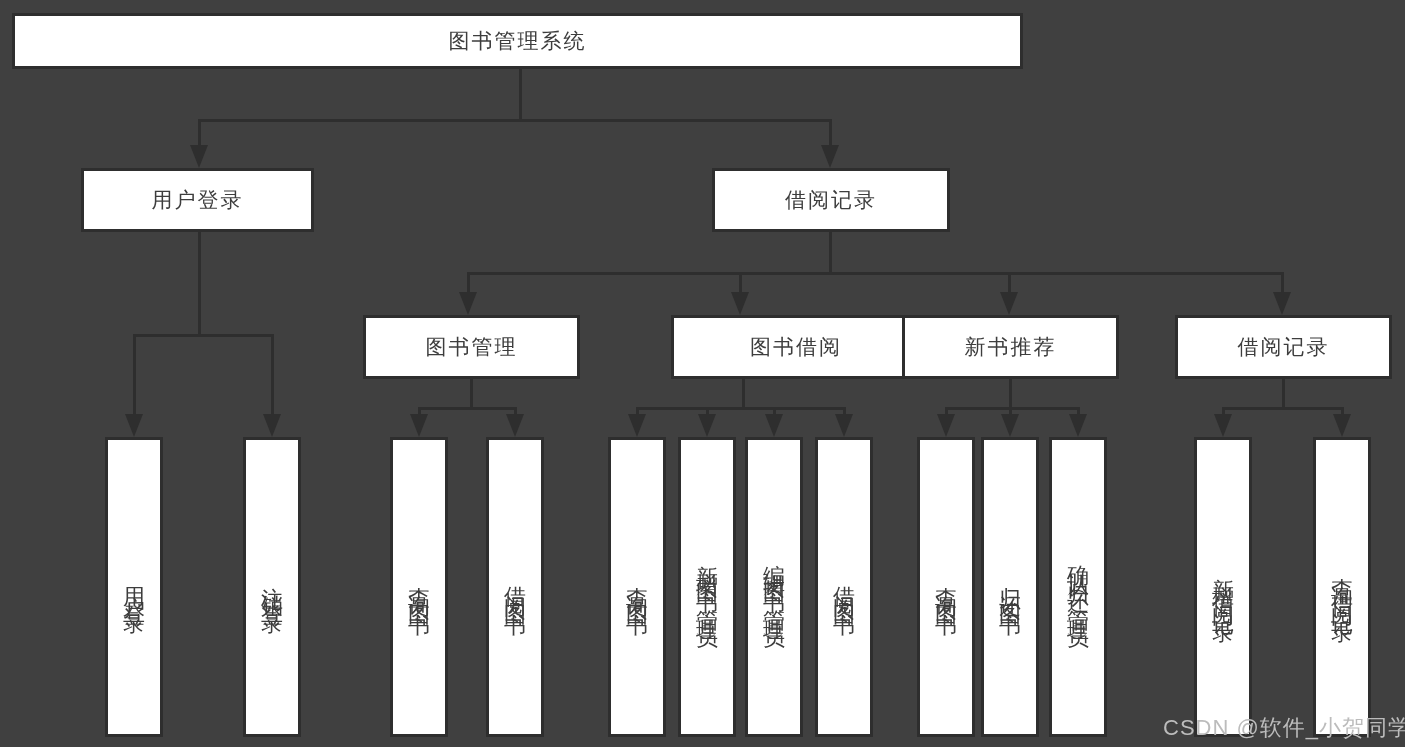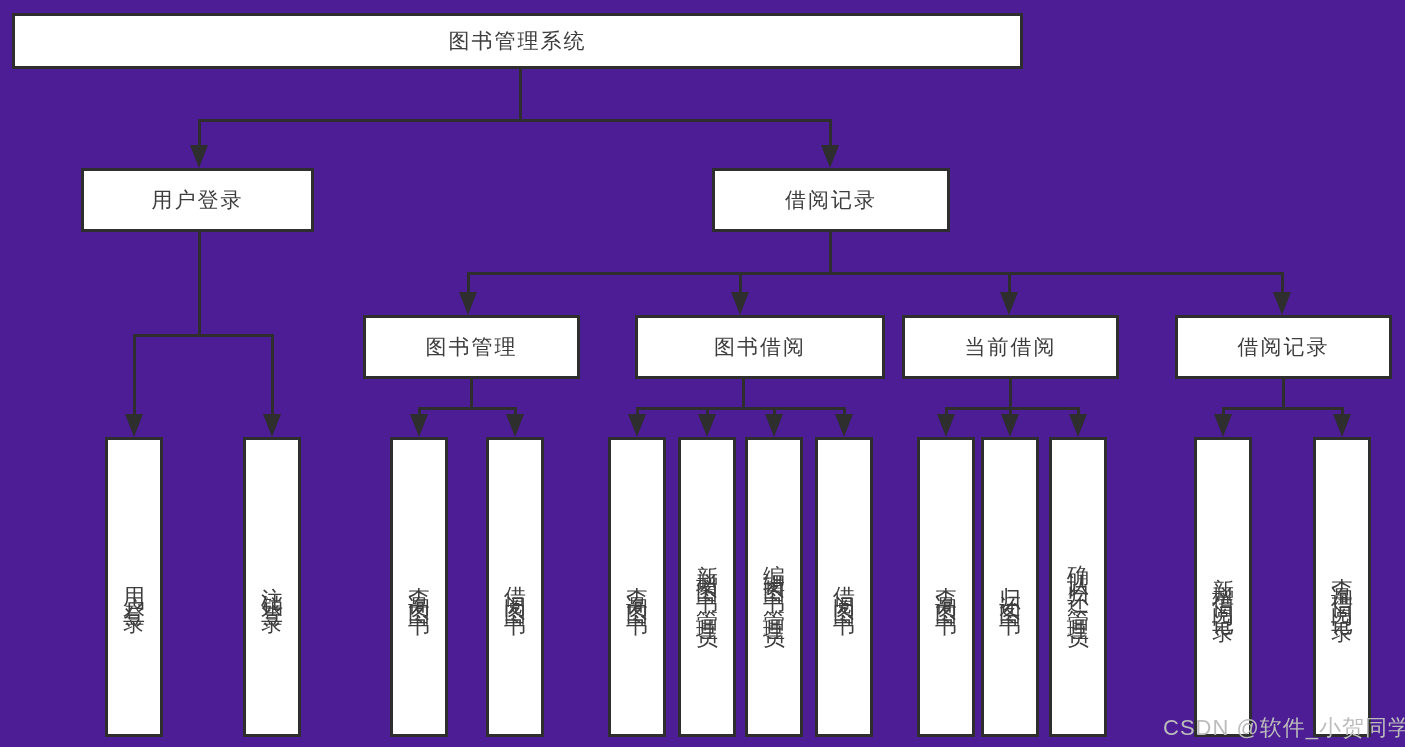--- a/index.html
+++ b/index.html
@@ -4,21 +4,21 @@
 <style>
   :root{
     --line:#2e2e2e;
     --text:#3d3d3d;
     --wm:#bcbcbc;
   }
   html,body{margin:0;padding:0;background:#ffffff;}
   .canvas{
     position:relative;
     width:1405px;height:747px;
-    background:#4c1d95;
+    background:#404040;
     overflow:hidden;
     font-family:"Liberation Sans","DejaVu Sans",sans-serif;
   }
   .box{
     position:absolute;
     box-sizing:border-box;
     border:3px solid var(--line);
     background:#ffffff;
     display:flex;align-items:center;justify-content:center;
     color:var(--text);
@@ -63,25 +63,25 @@
   <div class="box h" style="left:81px;top:168px;width:233px;height:64px">
     <span>用户登录</span>
   </div>
   <div class="box h" style="left:712px;top:168px;width:238px;height:64px">
     <span>借阅记录</span>
   </div>
 
   <div class="box h" style="left:363px;top:315px;width:217px;height:64px">
     <span>图书管理</span>
   </div>
-  <div class="box h" style="left:635px;top:315px;width:250px;height:64px">
+  <div class="box h" style="left:671px;top:315px;width:250px;height:64px">
     <span>图书借阅</span>
   </div>
   <div class="box h" style="left:902px;top:315px;width:217px;height:64px">
-    <span>当前借阅</span>
+    <span>新书推荐</span>
   </div>
   <div class="box h" style="left:1175px;top:315px;width:217px;height:64px">
     <span>借阅记录</span>
   </div>
 
   <div class="box v" style="left:105px;top:437px;width:58px;height:300px">
     <span>用户登录</span>
   </div>
   <div class="box v" style="left:243px;top:437px;width:58px;height:300px">
     <span>注销登录</span>

